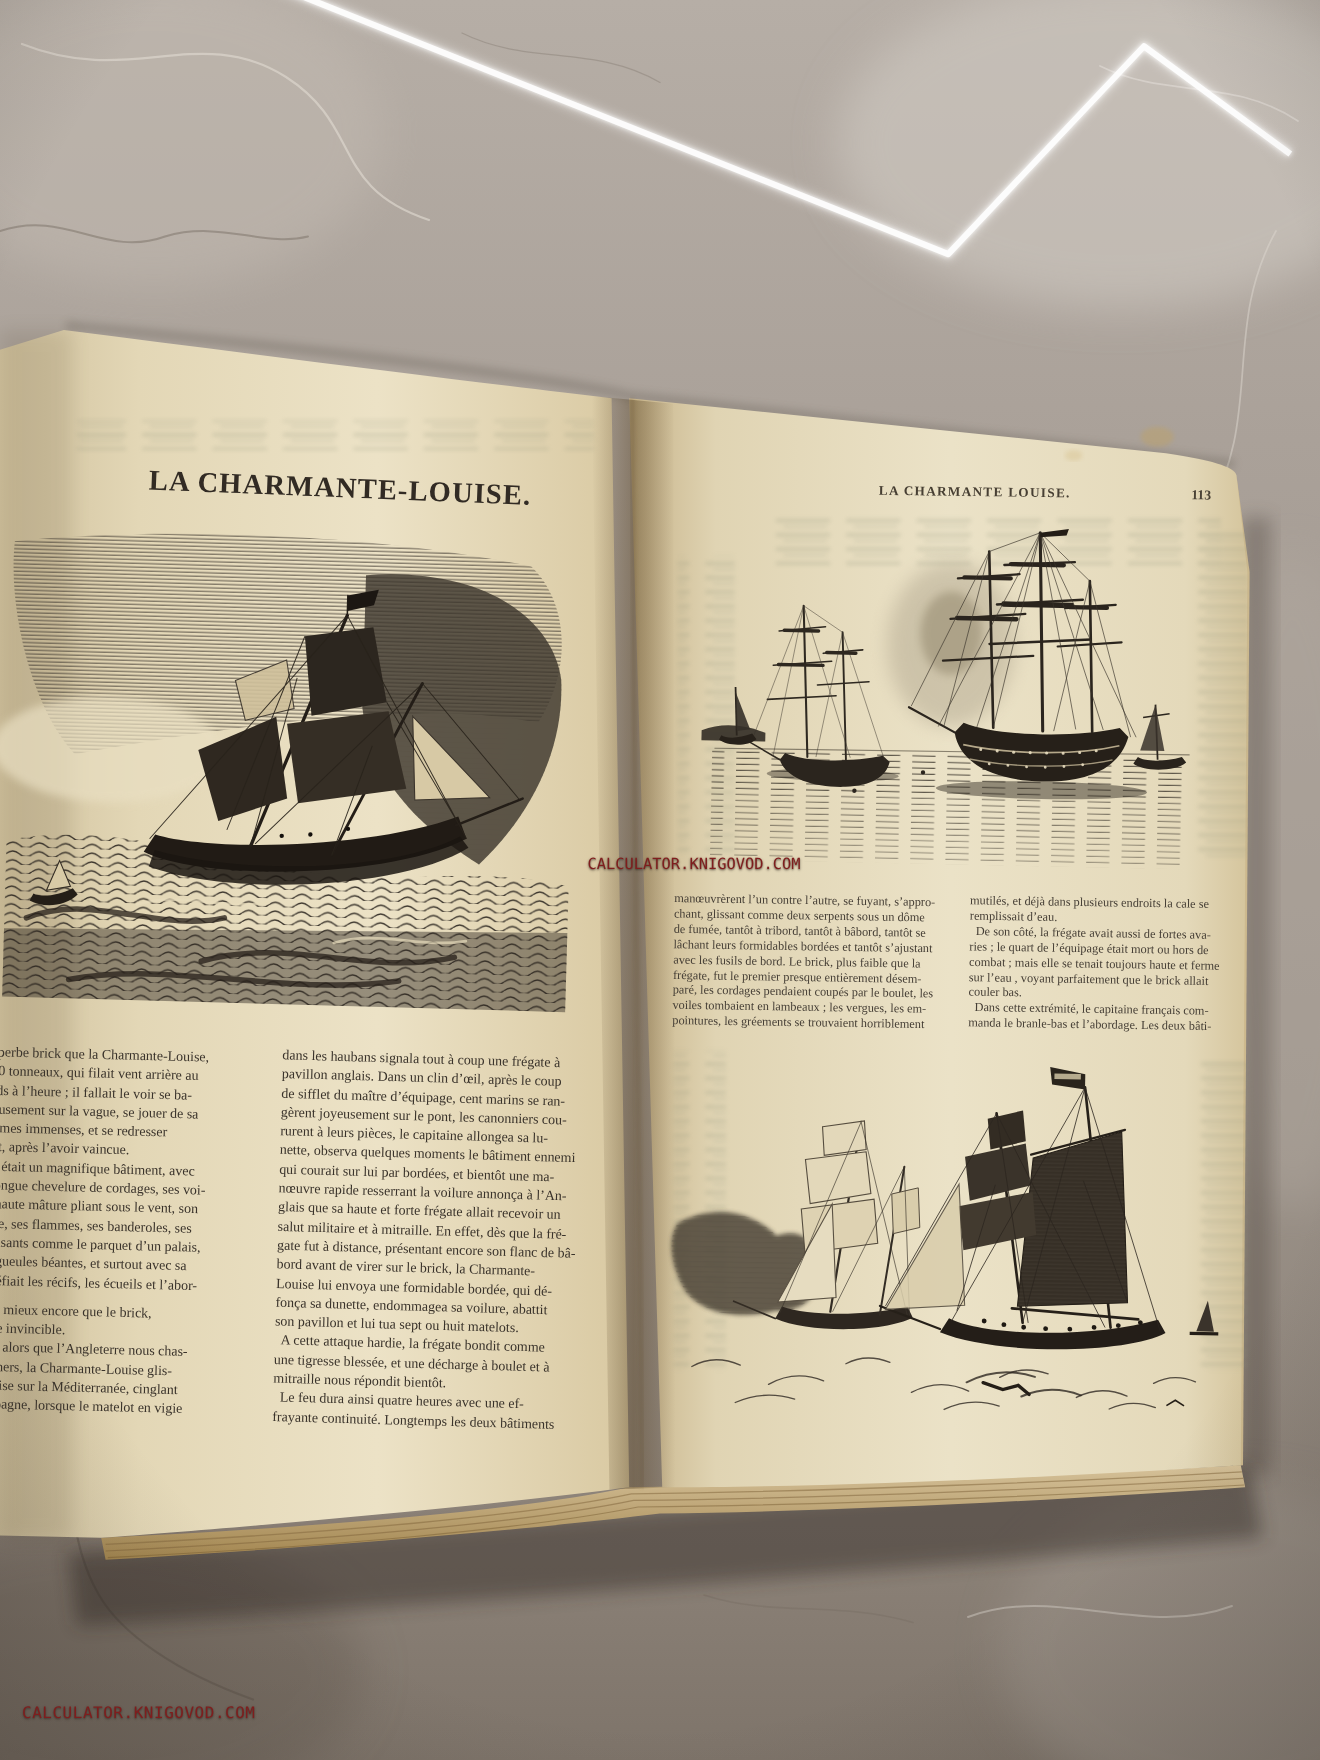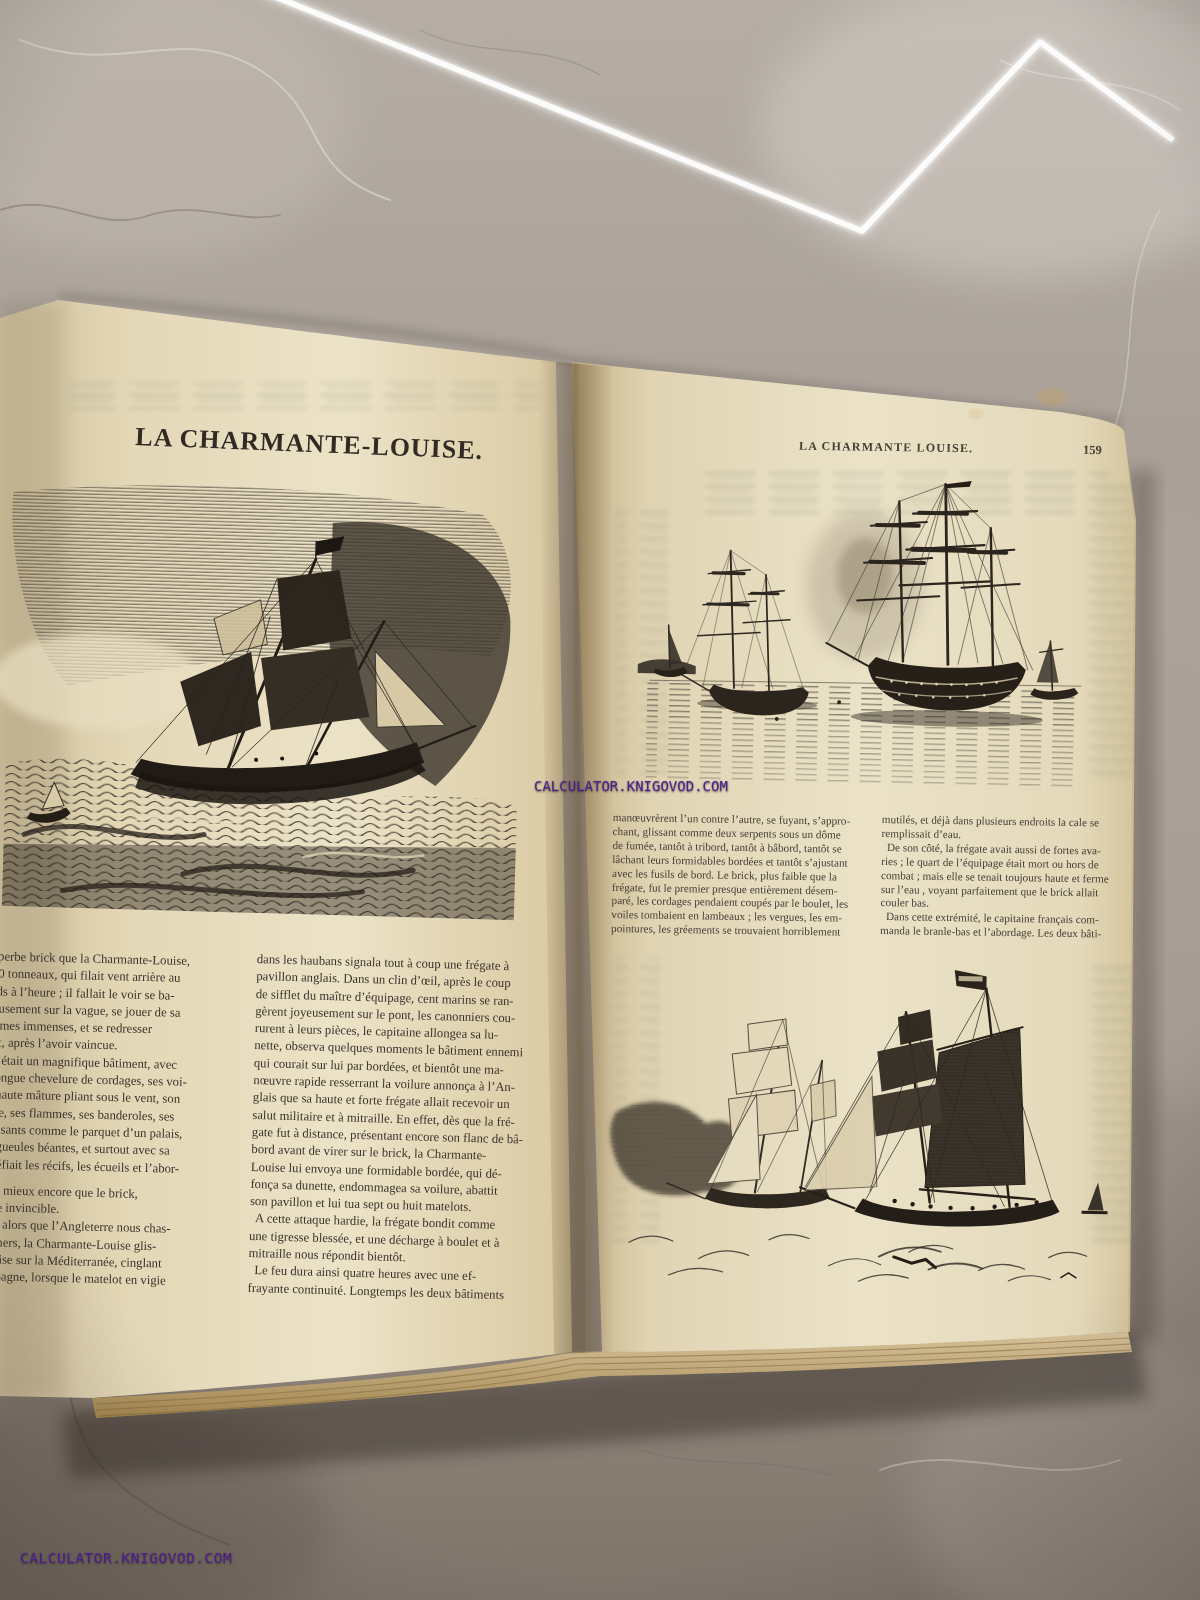--- a/index.html
+++ b/index.html
@@ -8,21 +8,21 @@
   .abs{position:absolute;}
   #left-title{left:86px;top:420px;width:448px;text-align:center;font-weight:bold;font-size:26px;letter-spacing:1px;color:#322b24;transform:rotate(2.3deg);transform-origin:left top;}
   .colL{font-size:12.7px;line-height:17.3px;color:#3a332b;}
   #l-col1{left:-58px;top:947px;width:318px;transform:rotate(1.4deg);transform-origin:left top;}
   #l-col2{left:257px;top:951px;width:294px;transform:rotate(1.6deg);transform-origin:left top;}
   .colR{font-size:11.2px;line-height:13.9px;color:#453e35;}
   #r-col1{left:613px;top:811px;width:274px;transform:rotate(0.9deg);transform-origin:left top;}
   #r-col2{left:882px;top:813px;width:260px;transform:rotate(0.9deg);transform-origin:left top;}
   #r-header{left:799px;top:440px;font-size:12px;font-weight:bold;letter-spacing:1.2px;color:#473f33;transform:rotate(0.8deg);}
   #r-pagenum{left:1083px;top:443px;font-size:12.5px;font-weight:bold;color:#4a4236;transform:rotate(0.8deg);}
-  .wm{font-family:"DejaVu Sans Mono","Liberation Mono",monospace;color:#4c1d95;
+  .wm{font-family:"DejaVu Sans Mono","Liberation Mono",monospace;color:#7f1d1d;
       text-shadow:0 1px 2px rgba(50,42,34,0.85);}
   #wm-mid{left:534px;top:778px;font-size:14px;}
   #wm-bottom{left:20px;top:1550px;font-size:14.5px;letter-spacing:0.5px;}
   .tl{white-space:pre;}
 </style>
 </head>
 <body>
 
 <div id="scene">
 
@@ -404,21 +404,21 @@
       <div class="tl">fonça sa dunette, endommagea sa voilure, abattit</div>
       <div class="tl">son pavillon et lui tua sept ou huit matelots.</div>
       <div class="tl">  A cette attaque hardie, la frégate bondit comme</div>
       <div class="tl">une tigresse blessée, et une décharge à boulet et à</div>
       <div class="tl">mitraille nous répondit bientôt.</div>
       <div class="tl">  Le feu dura ainsi quatre heures avec une ef-</div>
       <div class="tl">frayante continuité. Longtemps les deux bâtiments</div>
     </div>
 
 <div class="abs" id="r-header">LA CHARMANTE LOUISE.</div>
-<div class="abs" id="r-pagenum">159</div>
+<div class="abs" id="r-pagenum">113</div>
 
 <div class="abs colR" id="r-col1">
       <div class="tl">manœuvrèrent l’un contre l’autre, se fuyant, s’appro-</div>
       <div class="tl">chant, glissant comme deux serpents sous un dôme</div>
       <div class="tl">de fumée, tantôt à tribord, tantôt à bâbord, tantôt se</div>
       <div class="tl">lâchant leurs formidables bordées et tantôt s’ajustant</div>
       <div class="tl">avec les fusils de bord. Le brick, plus faible que la</div>
       <div class="tl">frégate, fut le premier presque entièrement désem-</div>
       <div class="tl">paré, les cordages pendaient coupés par le boulet, les</div>
       <div class="tl">voiles tombaient en lambeaux ; les vergues, les em-</div>

